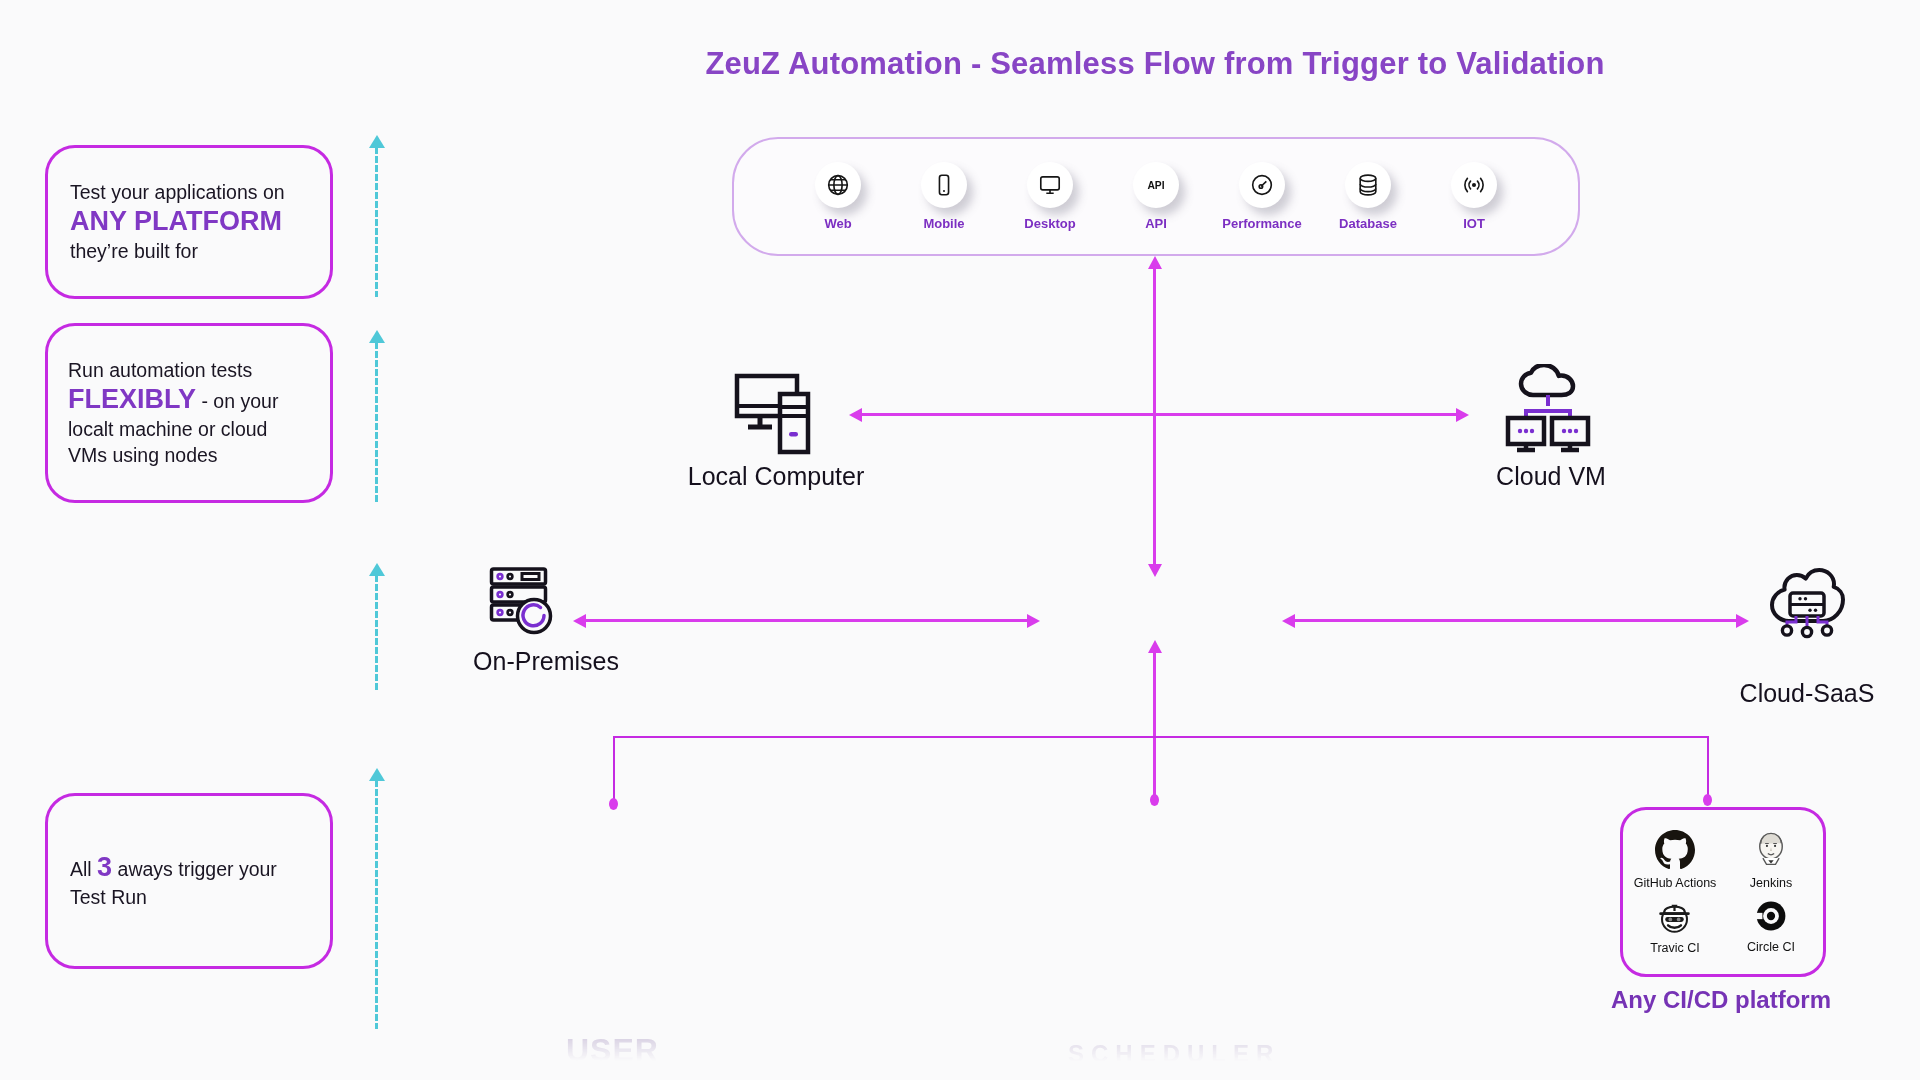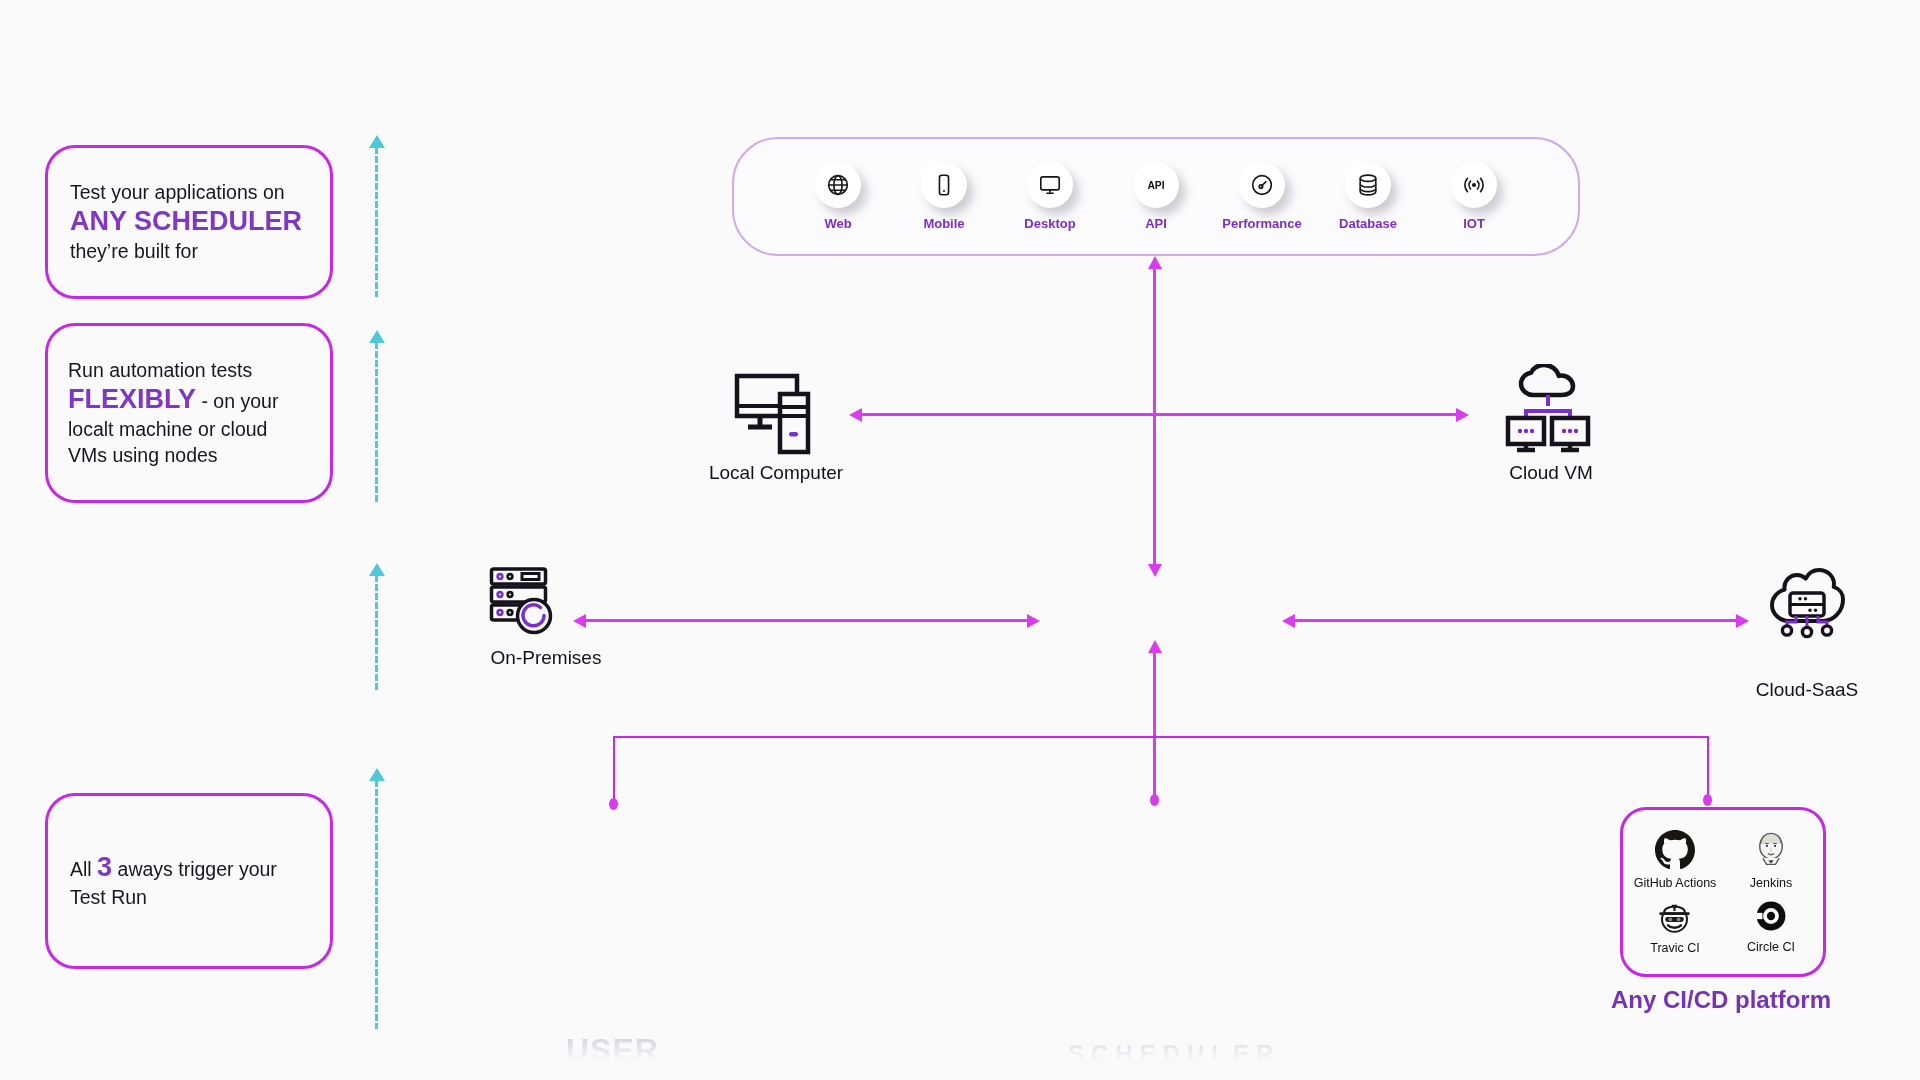--- a/index.html
+++ b/index.html
@@ -56,21 +56,21 @@
   .varrow{position:absolute;width:3px;background:var(--arrow);}
   .varrow::before,.varrow::after{content:"";position:absolute;left:50%;transform:translateX(-50%);
     border-left:7.5px solid transparent;border-right:7.5px solid transparent;}
   .varrow.double::before,.varrow.up::before{top:-12px;border-bottom:13px solid var(--arrow);}
   .varrow.double::after{bottom:-12px;border-top:13px solid var(--arrow);}
 
   .connector{position:absolute;background:var(--mag);}
   .dot{position:absolute;width:9px;height:12px;border-radius:50%;background:var(--arrow);}
 
   .node-icon{position:absolute;}
-  .node-label{position:absolute;transform:translateX(-50%);font-size:19px;color:#15101d;font-weight:500;white-space:nowrap;}
+  .node-label{position:absolute;transform:translateX(-50%);font-size:25px;color:#15101d;font-weight:500;white-space:nowrap;}
 
   
   .cicd-box{position:absolute;left:1620px;top:807px;width:206px;height:170px;
     border:3px solid var(--mag);border-radius:26px;
     display:grid;grid-template-columns:1fr 1fr;align-content:center;justify-items:center;
     row-gap:8px;padding:17px 4px;background:transparent;}
   .citem{display:flex;flex-direction:column;align-items:center;}
   .clabel{font-size:12.5px;color:#111;margin-top:2px;white-space:nowrap;}
   .caption{position:absolute;left:1721px;top:986px;transform:translateX(-50%);
     font-size:24px;font-weight:800;color:#7633b5;white-space:nowrap;}
@@ -80,23 +80,24 @@
     -webkit-mask-image:linear-gradient(to bottom,#000 15%,transparent 78%);
     mask-image:linear-gradient(to bottom,#000 15%,transparent 78%);margin-top:48px;}
   .wm-left{left:566px;top:984px;font-size:32px;opacity:.30;letter-spacing:1px;}
   .wm-right{left:1068px;top:992px;font-size:24px;opacity:.18;letter-spacing:7px;}
 </style>
 </head>
 <body>
 
 <div id="canvas">
 
+  <div class="title">ZeuZ Automation - Seamless Flow from Trigger to Validation</div>
 
   <div class="panel p1">
-    <div><span>Test your applications on </span><span class="em">ANY SCHEDULER</span><span> they’re built for</span></div>
+    <div><span>Test your applications on </span><span class="em">ANY PLATFORM</span><span> they’re built for</span></div>
   </div>
   <div class="panel p2">
     <div><span>Run automation tests </span><span class="em">FLEXIBLY</span><span> - on your localt machine or cloud VMs using nodes</span></div>
   </div>
   <div class="panel p4">
     <div><span>All </span><span class="em">3</span><span> aways trigger your Test Run</span></div>
   </div>
 
   <div class="cyanarrow ca1"></div>
   <div class="cyanarrow ca2"></div>

